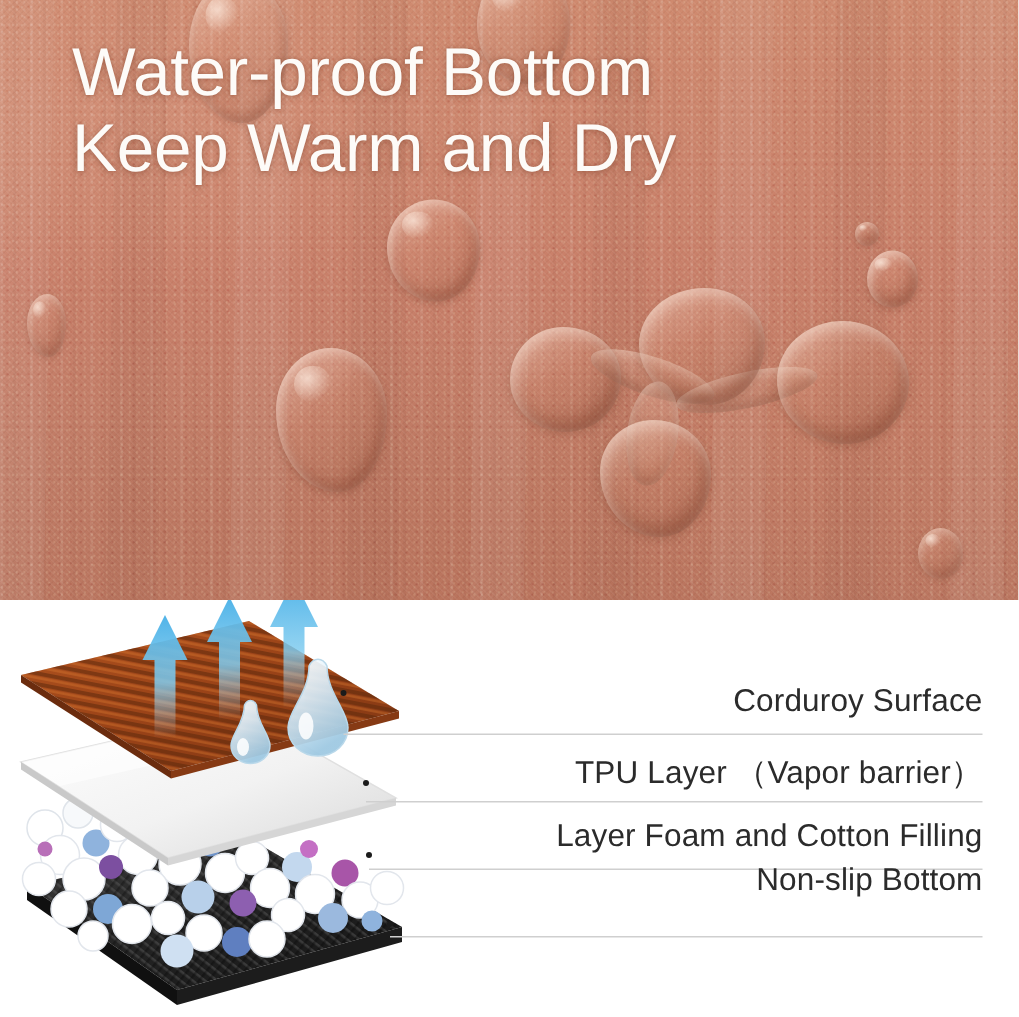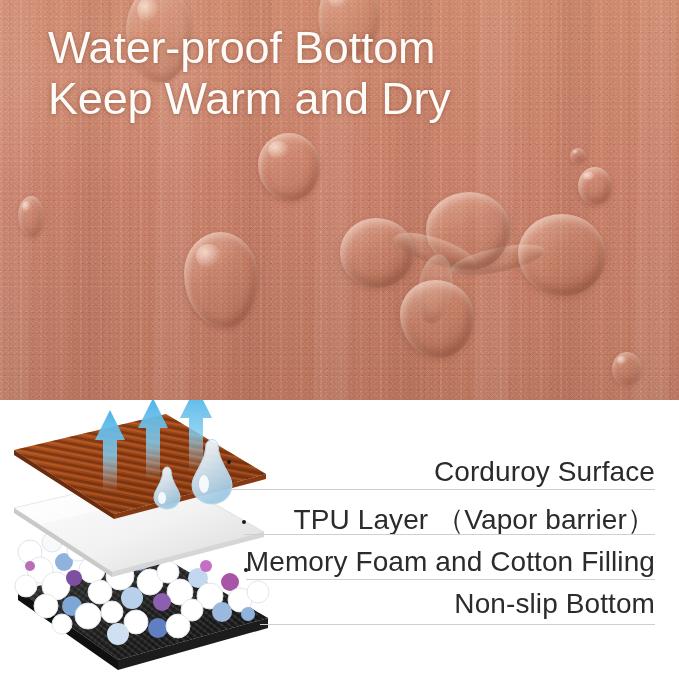--- a/index.html
+++ b/index.html
@@ -121,21 +121,21 @@
   }
   .lead-dot {
     position:absolute; width:4px; height:4px; border-radius:50%;
     background:#1b1b1b;
   }
   .callout-label {
     position:absolute;
     right:24px;
     text-align:right;
     color:#2b2b2b;
-    font-size:28px;
+    font-size:21px;
     font-weight:400;
     letter-spacing:.1px;
     white-space:nowrap;
   }
 </style>
 </head>
 <body>
 
 <div id="page">
 
@@ -288,22 +288,22 @@
     <div class="callouts">
 
       <div class="callout-label" style="top:56px;">Corduroy Surface</div>
       <div class="lead-dot" style="left:227px;top:60px;"></div>
       <div class="lead-line" style="left:229px;top:89px;width:426px;"></div>
 
       <div class="callout-label" style="top:101px;">TPU Layer （Vapor barrier）</div>
       <div class="lead-dot" style="left:242px;top:120px;"></div>
       <div class="lead-line" style="left:244px;top:134px;width:411px;"></div>
 
-      <div class="callout-label" style="top:146px;">Memory Foam and Cotton Filling</div>
+      <div class="callout-label" style="top:146px;">Layer Foam and Cotton Filling</div>
       <div class="lead-dot" style="left:244px;top:168px;"></div>
       <div class="lead-line" style="left:246px;top:179px;width:409px;"></div>
 
-      <div class="callout-label" style="top:188px;">Non-slip Bottom</div>
+      <div class="callout-label" style="top:175px;">Non-slip Bottom</div>
       <div class="lead-dot" style="left:258px;top:214px;"></div>
       <div class="lead-line" style="left:260px;top:224px;width:395px;"></div>
     </div>
   </div>
 </div>
 
 </body></html>

